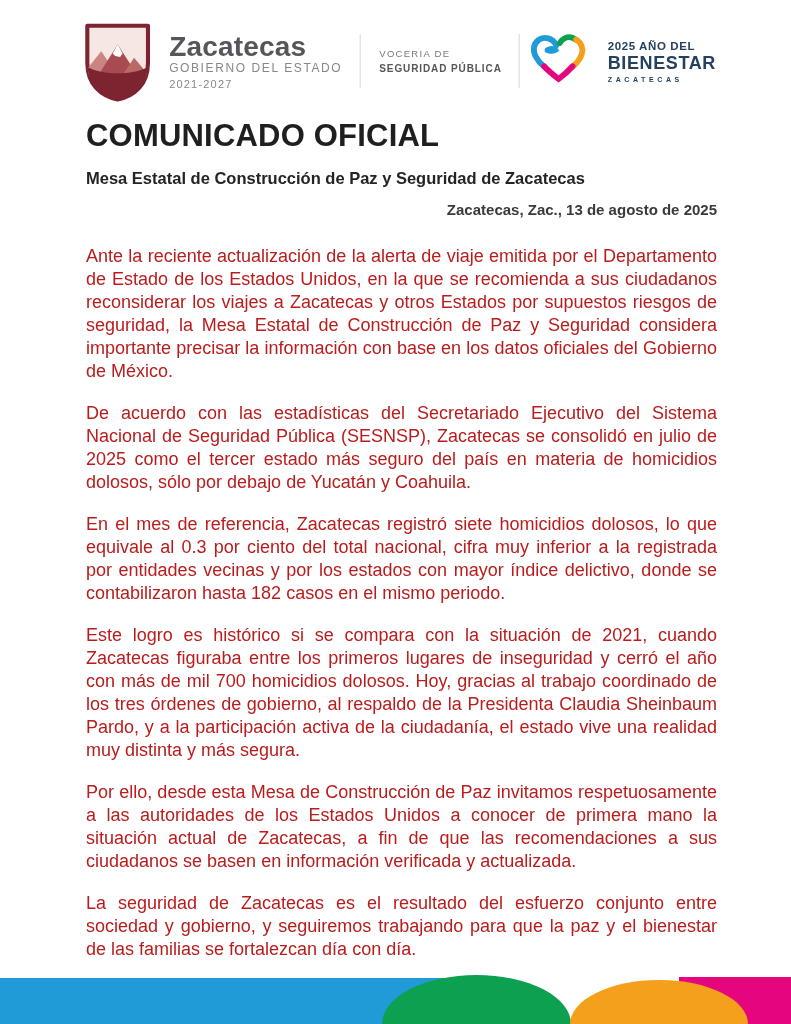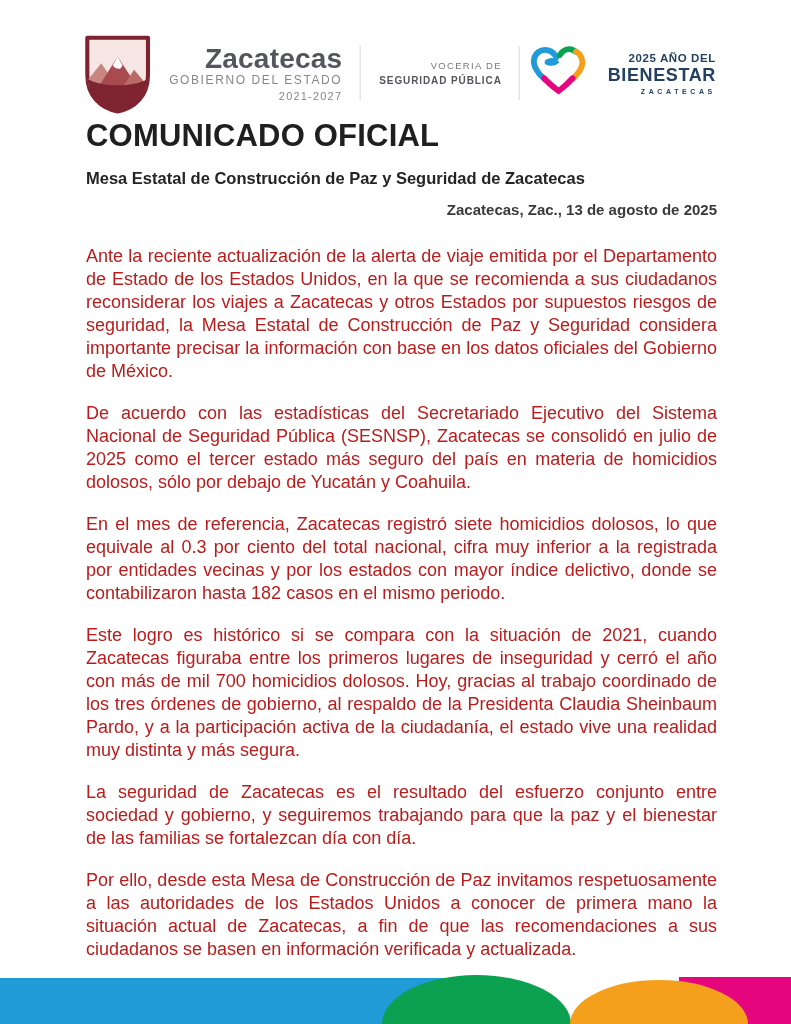--- a/index.html
+++ b/index.html
@@ -6,22 +6,22 @@
   * { margin:0; padding:0; box-sizing:border-box; }
   html,body { background:#ffffff; }
   body {
     width:791px; height:1024px; position:relative; overflow:hidden;
     font-family:"Liberation Sans", sans-serif;
     -webkit-font-smoothing:antialiased;
   }
 
   
   .logo-row {
-    position:absolute; top:32px; left:50%; transform:translateX(-50%);
-    display:flex; align-items:center; white-space:nowrap;text-align:right;
+    position:absolute; top:20px; left:50%; transform:translateX(-50%);
+    display:flex; align-items:center; white-space:nowrap;
   }
   .shield-svg { width:84px; height:82px; display:block; }
   .wordmark { margin-left:10px; }
   .wordmark-name { font-size:28px; font-weight:bold; color:#55565b; line-height:1; letter-spacing:.2px; }
   .wordmark-sub { font-size:12px; color:#85878a; letter-spacing:1.6px; }
   .wordmark-period { font-size:11px; color:#85878a; letter-spacing:1.2px; margin-top:3px; }
   .v-divider { width:1px; height:54px; background:#d8d8d8; }
   .dv1 { margin:0 19px 0 17px; }
   .dv2 { margin:0 10px 0 17px; }
   .voceria-line1 { font-size:9.5px; color:#77787b; letter-spacing:1.3px; }
@@ -111,22 +111,22 @@
 <main class="doc">
   <h1 class="doc-title">COMUNICADO OFICIAL</h1>
   <h2 class="doc-subtitle">Mesa Estatal de Construcción de Paz y Seguridad de Zacatecas</h2>
   <div class="doc-dateline">Zacatecas, Zac., 13 de agosto de 2025</div>
 
   <div class="doc-body">
     <p>Ante la reciente actualización de la alerta de viaje emitida por el Departamento de Estado de los Estados Unidos, en la que se recomienda a sus ciudadanos reconsiderar los viajes a Zacatecas y otros Estados por supuestos riesgos de seguridad, la Mesa Estatal de Construcción de Paz y Seguridad considera importante precisar la información con base en los datos oficiales del Gobierno de México.</p>
     <p>De acuerdo con las estadísticas del Secretariado Ejecutivo del Sistema Nacional de Seguridad Pública (SESNSP), Zacatecas se consolidó en julio de 2025 como el tercer estado más seguro del país en materia de homicidios dolosos, sólo por debajo de Yucatán y Coahuila.</p>
     <p>En el mes de referencia, Zacatecas registró siete homicidios dolosos, lo que equivale al 0.3 por ciento del total nacional, cifra muy inferior a la registrada por entidades vecinas y por los estados con mayor índice delictivo, donde se contabilizaron hasta 182 casos en el mismo periodo.</p>
     <p>Este logro es histórico si se compara con la situación de 2021, cuando Zacatecas figuraba entre los primeros lugares de inseguridad y cerró el año con más de mil 700 homicidios dolosos. Hoy, gracias al trabajo coordinado de los tres órdenes de gobierno, al respaldo de la Presidenta Claudia Sheinbaum Pardo, y a la participación activa de la ciudadanía, el estado vive una realidad muy distinta y más segura.</p>
+    <p>Por ello, desde esta Mesa de Construcción de Paz invitamos respetuosamente a las autoridades de los Estados Unidos a conocer de primera mano la situación actual de Zacatecas, a fin de que las recomendaciones a sus ciudadanos se basen en información verificada y actualizada.</p>
     <p>La seguridad de Zacatecas es el resultado del esfuerzo conjunto entre sociedad y gobierno, y seguiremos trabajando para que la paz y el bienestar de las familias se fortalezcan día con día.</p>
-    <p>Por ello, desde esta Mesa de Construcción de Paz invitamos respetuosamente a las autoridades de los Estados Unidos a conocer de primera mano la situación actual de Zacatecas, a fin de que las recomendaciones a sus ciudadanos se basen en información verificada y actualizada.</p>
   </div>
 
   <div class="doc-signature">Mesa Estatal de Construcción de Paz y Seguridad de Zacatecas</div>
 </main>
 
 <footer class="footer">
   <div class="f-shape f-blue"></div>
   <div class="f-shape f-pink"></div>
   <div class="f-shape f-green"></div>
   <div class="f-shape f-orange"></div>

